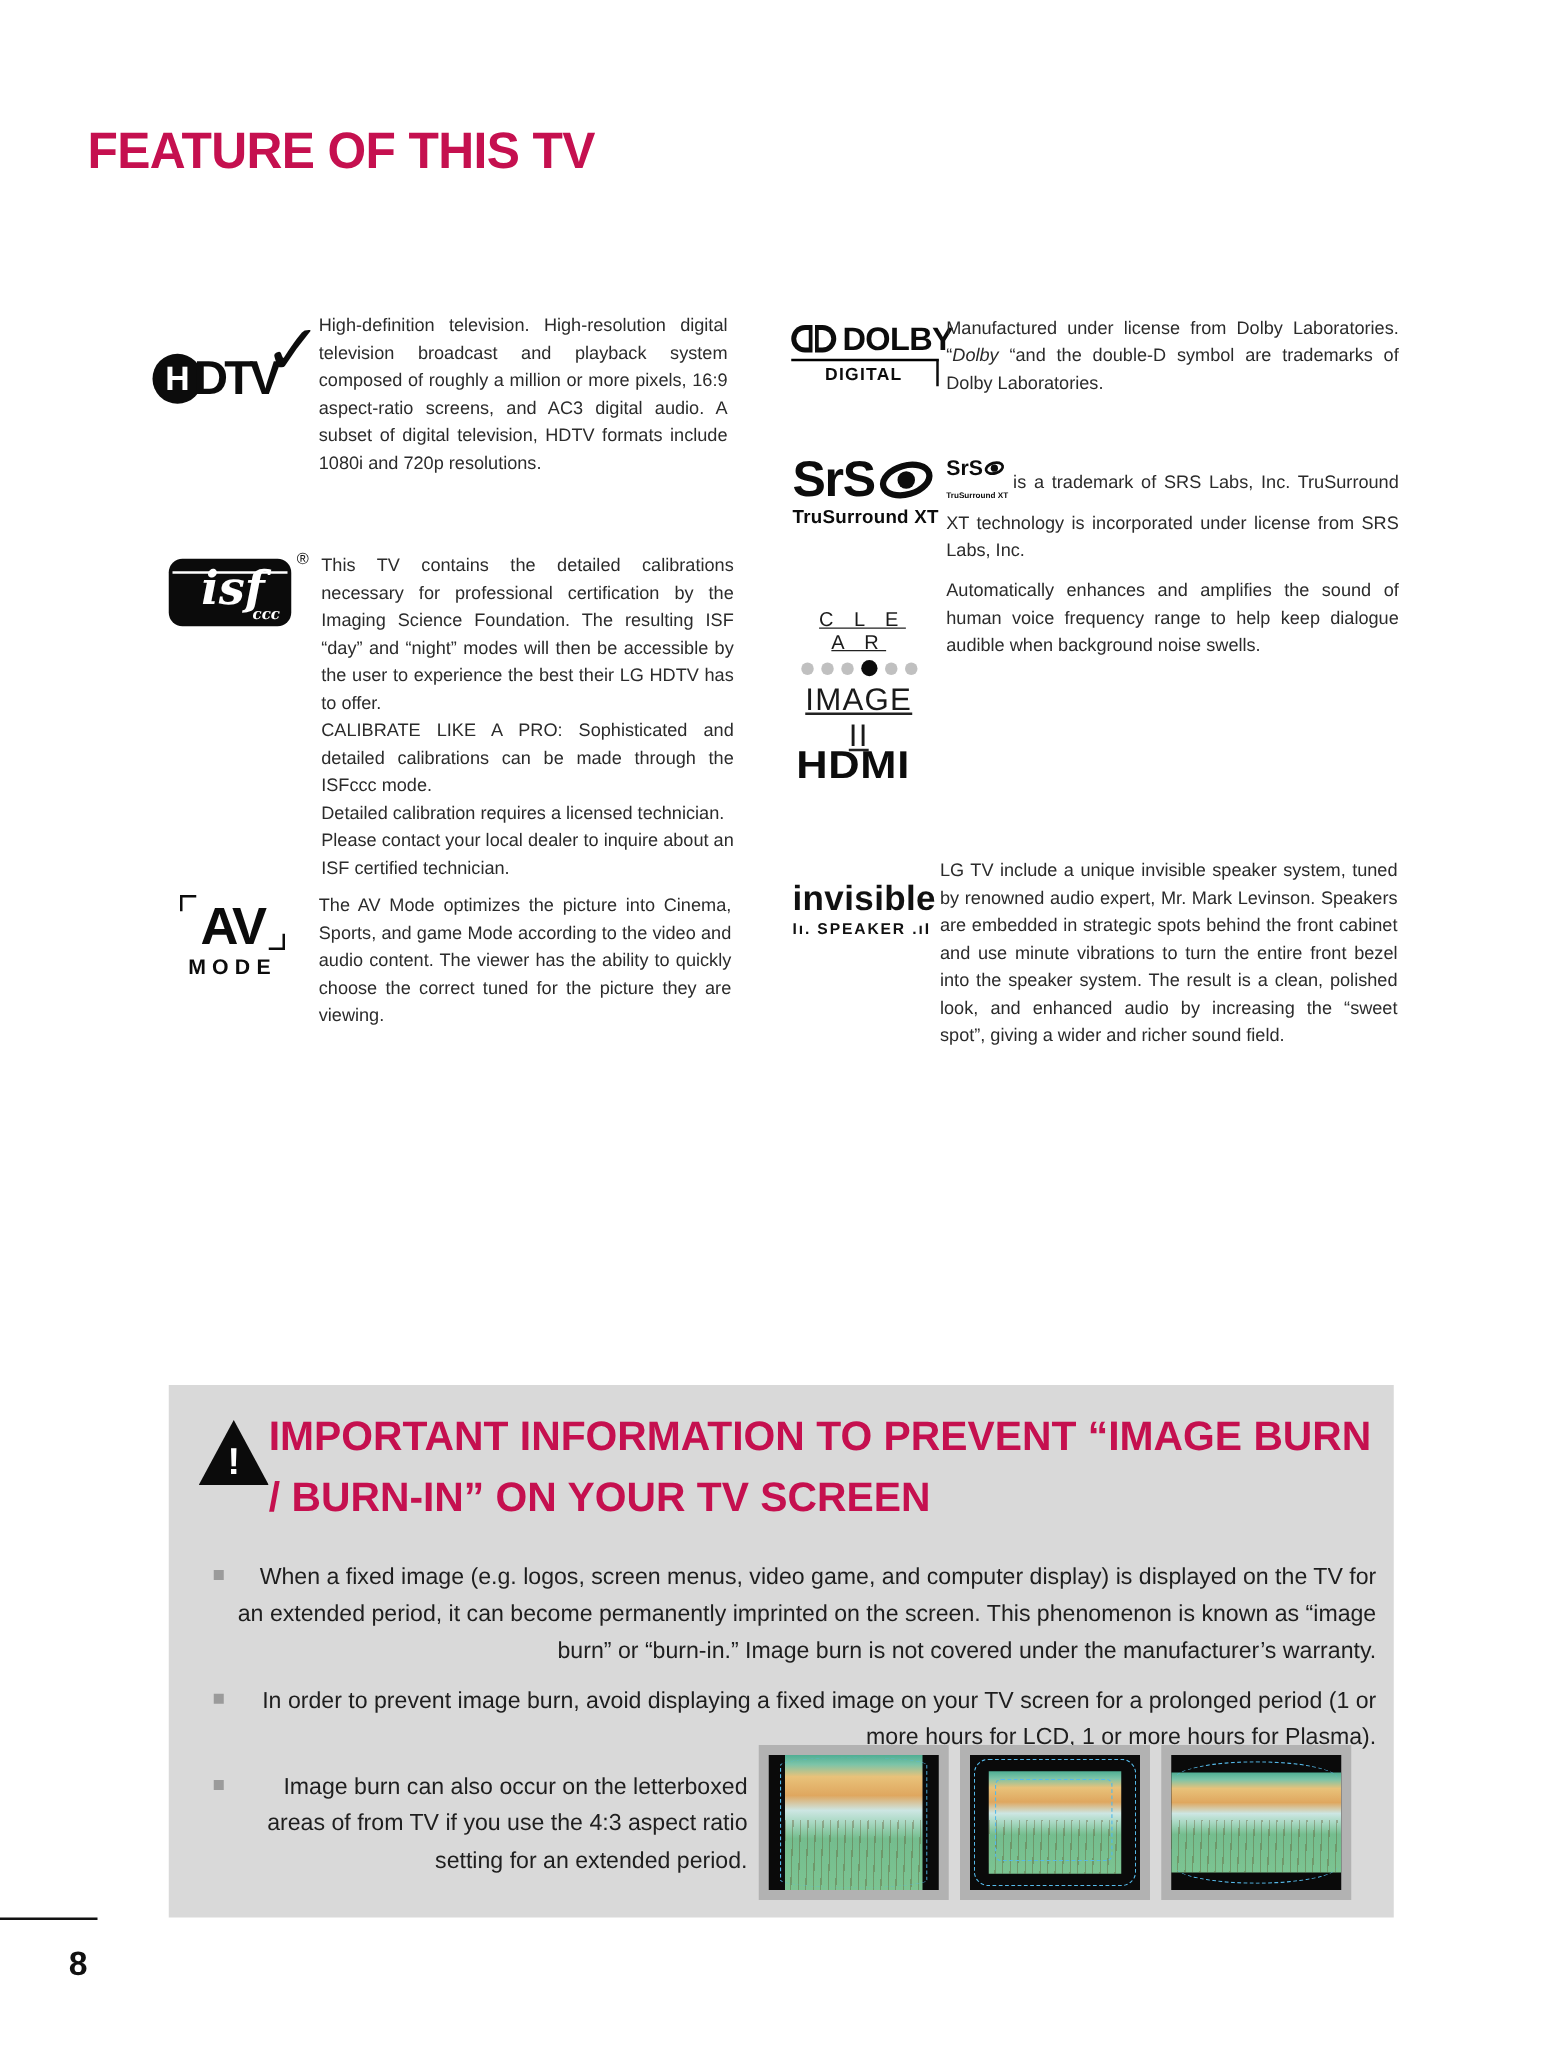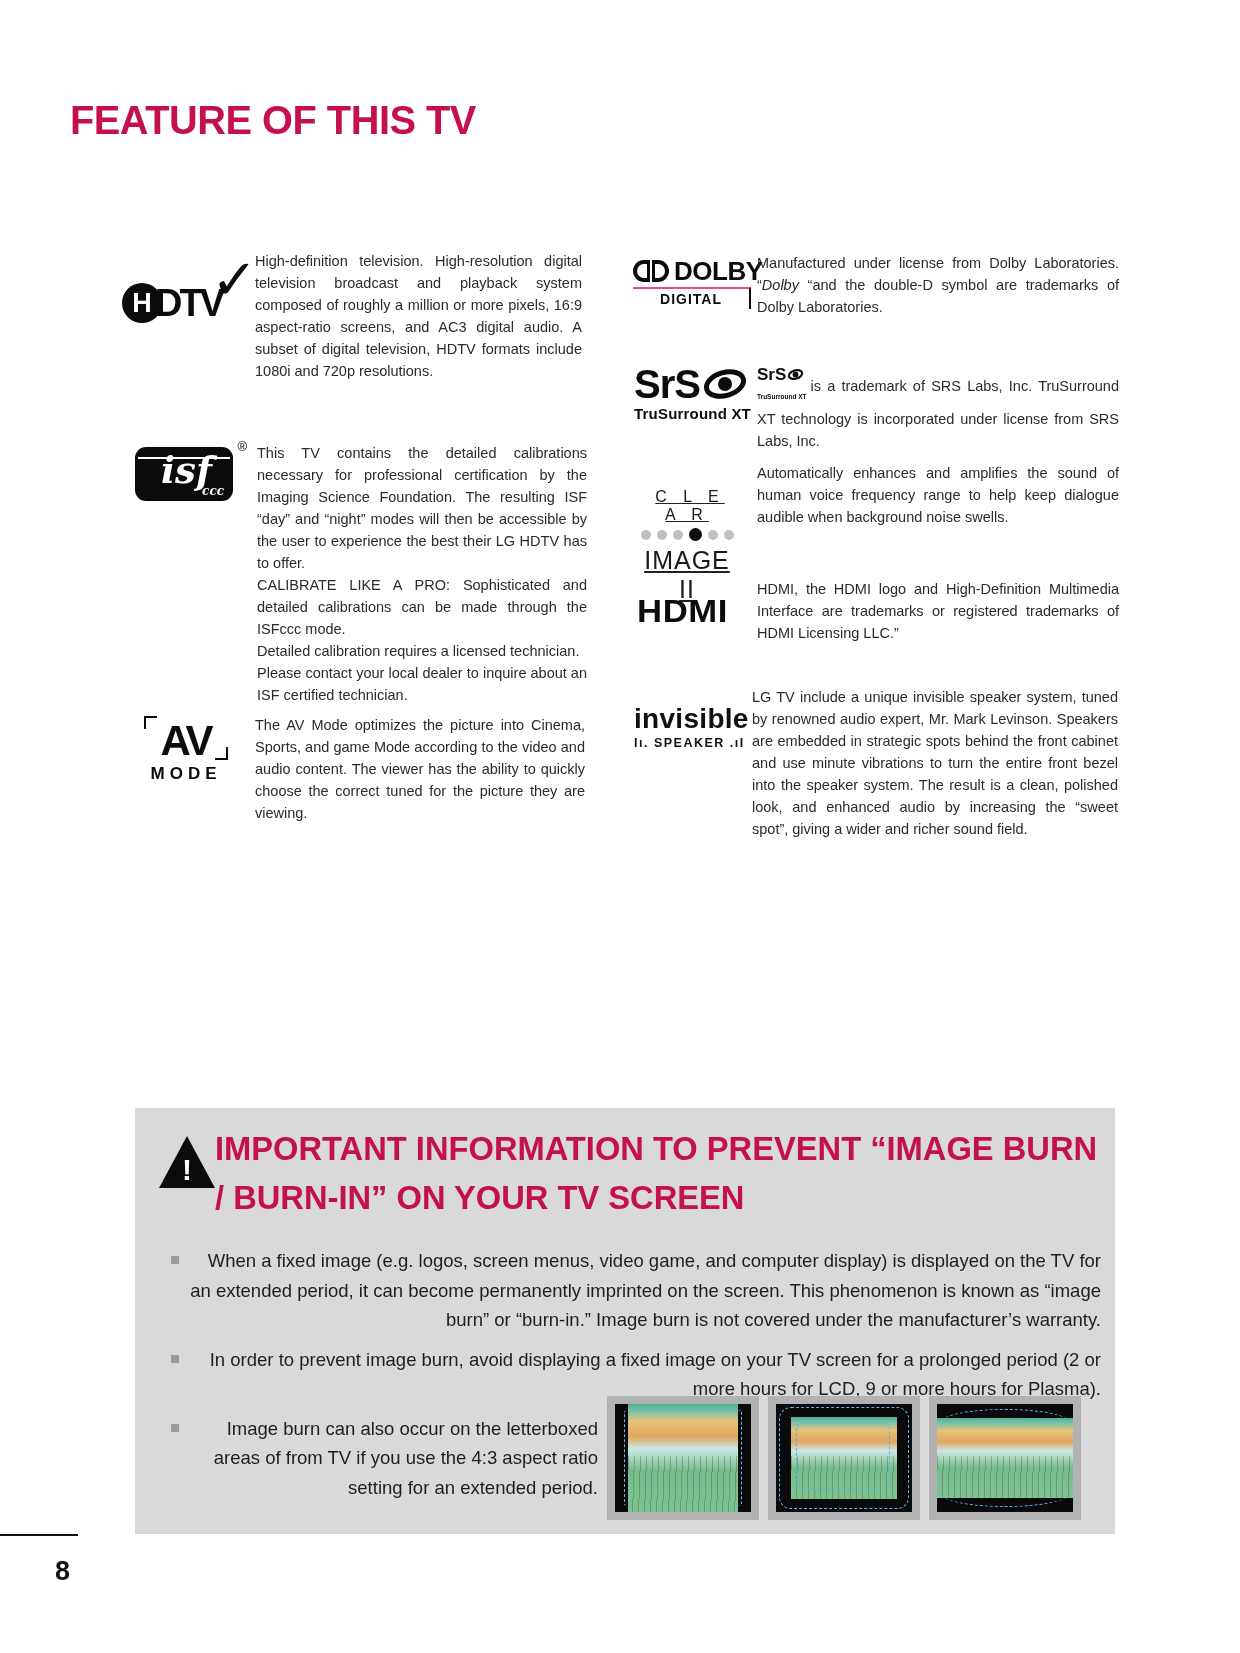--- a/index.html
+++ b/index.html
@@ -44,21 +44,21 @@
   .dolby-wrap{position:absolute;left:633px;top:258px;width:118px;}
   .dolby-top{display:flex;align-items:center;gap:5px;}
   .dd{display:flex;gap:2px;flex:0 0 auto;}
   .dd-l,.dd-r{width:17px;height:22px;background:#0c0c0c;position:relative;}
   .dd-l{border-radius:11px 0 0 11px;}
   .dd-r{border-radius:0 11px 11px 0;}
   .dd-l::after,.dd-r::after{content:"";position:absolute;top:4px;bottom:4px;background:#fff;}
   .dd-l::after{left:4px;right:3px;border-radius:7px 0 0 7px;}
   .dd-r::after{left:3px;right:4px;border-radius:0 7px 7px 0;}
   .dolby-word{font-size:26px;font-weight:800;letter-spacing:-0.5px;color:#0c0c0c;line-height:1;}
-  .dolby-bottom{border-top:2px solid #ec4899;border-right:2px solid #0c0c0c;margin-top:3px;
+  .dolby-bottom{border-top:2px solid #000000;border-right:2px solid #0c0c0c;margin-top:3px;
                 height:20px;display:flex;align-items:center;justify-content:center;}
   .dolby-sub{font-size:14px;font-weight:800;letter-spacing:1px;color:#0c0c0c;}
 
   
   .srs-wrap{position:absolute;left:634px;top:364px;width:120px;}
   .srs-top{display:flex;align-items:center;gap:2px;}
   .srs-big{font-size:40px;font-weight:800;letter-spacing:-1px;color:#0c0c0c;line-height:1;}
   .srs-sub{font-size:15px;font-weight:800;color:#0c0c0c;margin-top:1px;letter-spacing:0.2px;}
   
   .srs-inline{display:inline-block;vertical-align:-8px;text-align:center;margin-right:4px;}
@@ -192,21 +192,20 @@
         <span class="cv-dot"></span>
       <span class="cv-dot black"></span>
         <span class="cv-dot"></span>
         <span class="cv-dot"></span>
     </div>
     <div class="cv-voice">IMAGE II</div>
   </div>
   <p class="feat-text" style="left:757px;top:462px;width:362px;">Automatically enhances and amplifies the sound of human voice frequency range to help keep dialogue audible when background noise swells.</p>
 
   <div class="hdmi-logo">HDMI</div>
-  <p class="feat-text" style="left:757px;top:578px;width:362px;">HDMI, the HDMI logo and High-Definition Multimedia Interface are trademarks or registered trademarks of HDMI Licensing LLC.”</p>
 
   <div class="inv-wrap">
     <div class="inv-main">invisible</div>
     <div class="inv-sub">Iı. SPEAKER .ıI</div>
   </div>
   <p class="feat-text" style="left:752px;top:686px;width:366px;">LG TV include a unique invisible speaker system, tuned by renowned audio expert, Mr. Mark Levinson. Speakers are embedded in strategic spots behind the front cabinet and use minute vibrations to turn the entire front bezel into the speaker system. The result is a clean, polished look, and enhanced audio by increasing the “sweet spot”, giving a wider and richer sound field.</p>
 
   <div class="warning-box">
     <div class="warn-triangle">
       <div class="warn-bang">!</div>
@@ -214,21 +213,21 @@
     <div class="warn-heading">IMPORTANT INFORMATION TO PREVENT “IMAGE BURN
 / BURN-IN” ON YOUR TV SCREEN</div>
 
     <div class="warn-bullets">
       <div class="bullet">
         <span class="bullet-marker"></span>
         <span class="bullet-text">When a fixed image (e.g. logos, screen menus, video game, and computer display) is displayed on the TV for an extended period, it can become permanently imprinted on the screen. This phenomenon is known as “image burn” or “burn-in.” Image burn is not covered under the manufacturer’s warranty.</span>
       </div>
       <div class="bullet">
         <span class="bullet-marker"></span>
-        <span class="bullet-text">In order to prevent image burn, avoid displaying a fixed image on your TV screen for a prolonged period (2 or more hours for LCD, 9 or more hours for Plasma).</span>
+        <span class="bullet-text">In order to prevent image burn, avoid displaying a fixed image on your TV screen for a prolonged period (1 or more hours for LCD, 1 or more hours for Plasma).</span>
       </div>
       <div class="bullet b3">
         <span class="bullet-marker"></span>
         <span class="bullet-text">Image burn can also occur on the letterboxed areas of from TV if you use the 4:3 aspect ratio setting for an extended period.</span>
       </div>
     </div>
 
     <div class="burn-images">
       <div class="burn-card">
         <div class="tv pillar">

